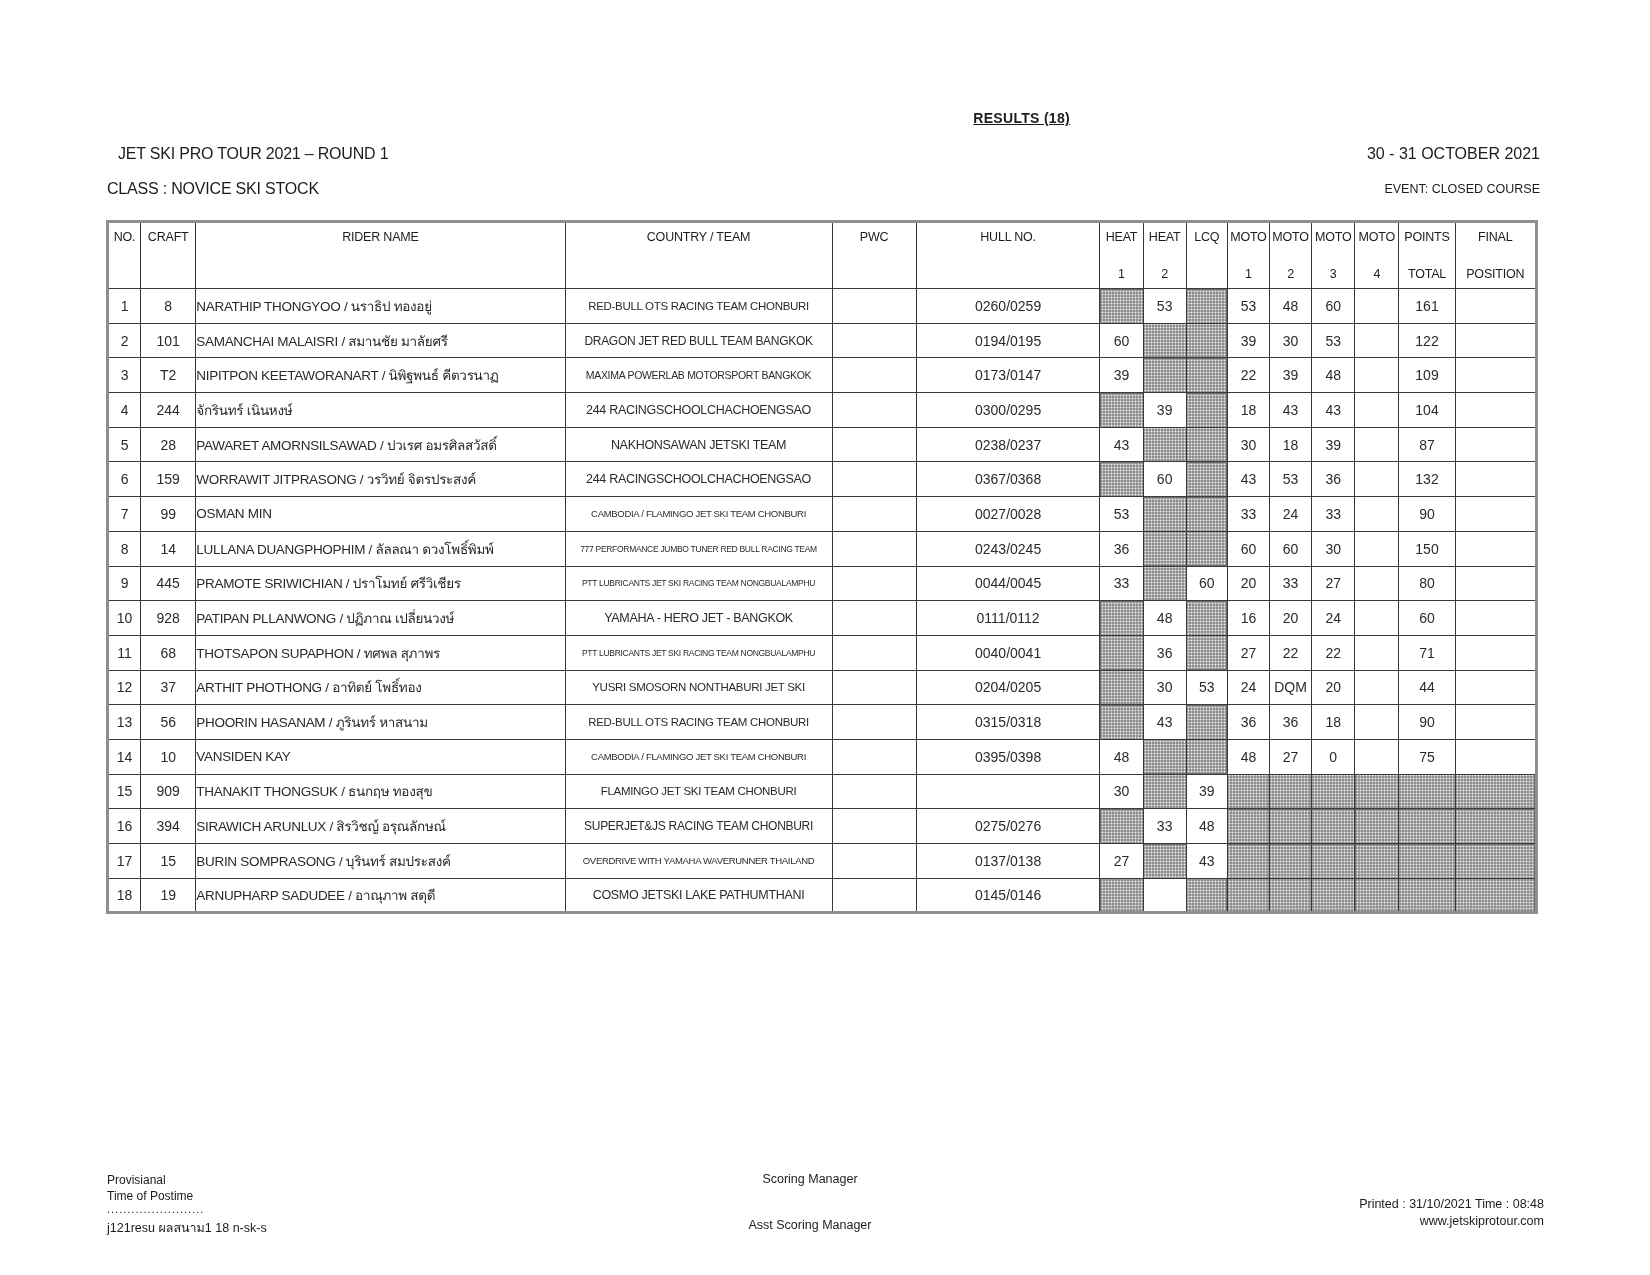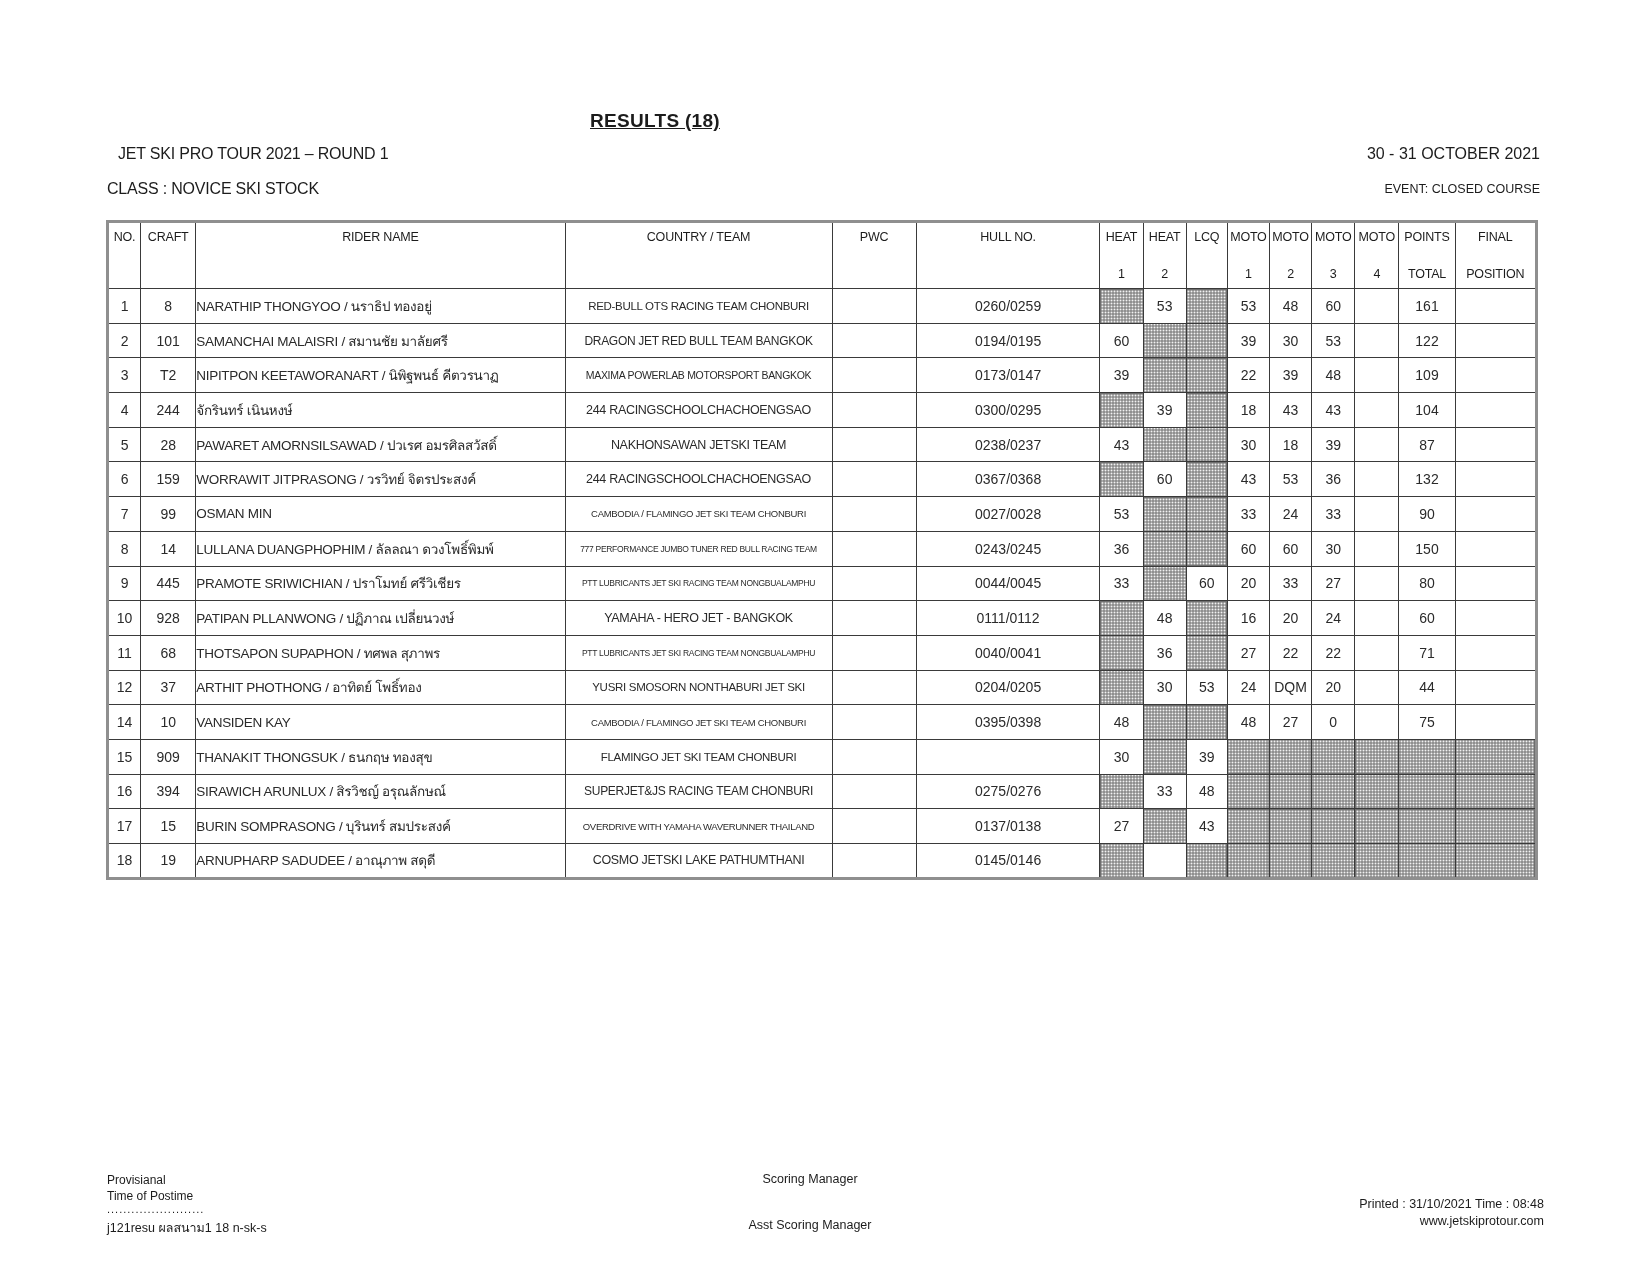--- a/index.html
+++ b/index.html
@@ -7,22 +7,22 @@
     position:relative;
     width:1650px;height:1275px;
     background:#ffffff;
     font-family:"Liberation Sans", sans-serif;
     color:#1c1c1c;
     overflow:hidden;
   }
   .abs{position:absolute;}
   .doc-title{
     left:590px;top:110px;width:480px;
-    text-align:left;
-    font-size:19px;font-weight:bold;
+    text-align:right;
+    font-size:14px;font-weight:bold;
     text-decoration:underline;
     letter-spacing:.3px;
   }
   .tour-line{left:107px;top:145px;font-size:16px;letter-spacing:-0.2px;margin-left:11px;}
   .date-line{left:1100px;top:145px;width:440px;text-align:right;font-size:16px;}
   .class-line{left:107px;top:180px;font-size:16px;letter-spacing:-0.2px;}
   .event-line{left:1140px;top:182px;width:400px;text-align:right;font-size:12.5px;}
 
   table.results{
     position:absolute;left:106px;top:220px;
@@ -382,20 +382,37 @@
           <td>30</td>
           <td>53</td>
           <td>24</td>
           <td>DQM</td>
           <td>20</td>
           <td></td>
           <td>44</td>
           <td></td>
         </tr>
         <tr>
+          <td>13</td>
+          <td>56</td>
+          <td class="c-rider">PHOORIN HASANAM / ภูรินทร์ หาสนาม</td>
+          <td class="c-team" style="font-size: 11.5px;">RED-BULL OTS RACING TEAM CHONBURI</td>
+          <td></td>
+          <td>0315/0318</td>
+          <td class="hatch"></td>
+          <td>43</td>
+          <td class="hatch"></td>
+          <td>36</td>
+          <td>36</td>
+          <td>18</td>
+          <td></td>
+          <td>90</td>
+          <td></td>
+        </tr>
+        <tr>
           <td>14</td>
           <td>10</td>
           <td class="c-rider">VANSIDEN KAY</td>
           <td class="c-team" style="font-size: 9.5px;">CAMBODIA / FLAMINGO JET SKI TEAM CHONBURI</td>
           <td></td>
           <td>0395/0398</td>
           <td>48</td>
           <td class="hatch"></td>
           <td class="hatch"></td>
           <td>48</td>

